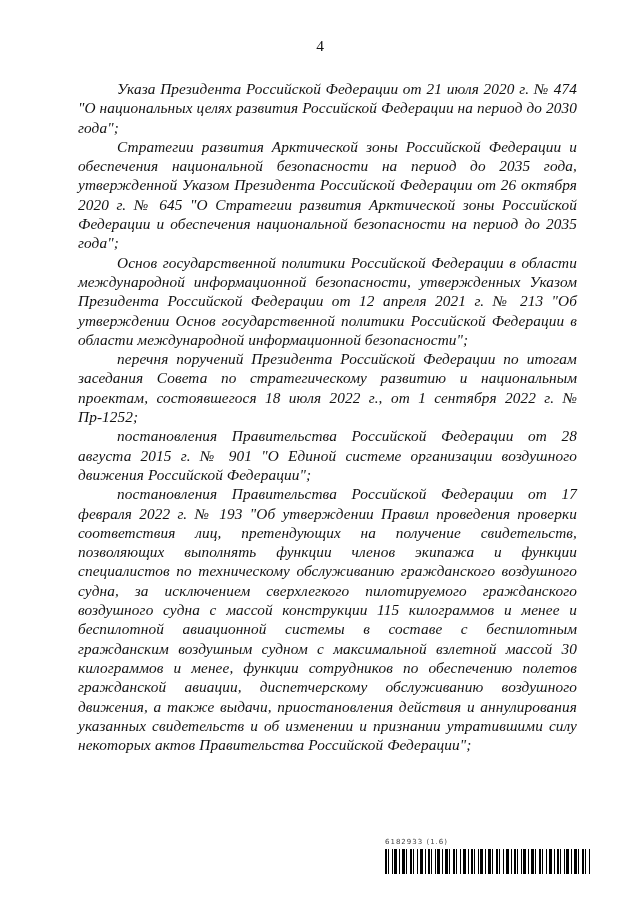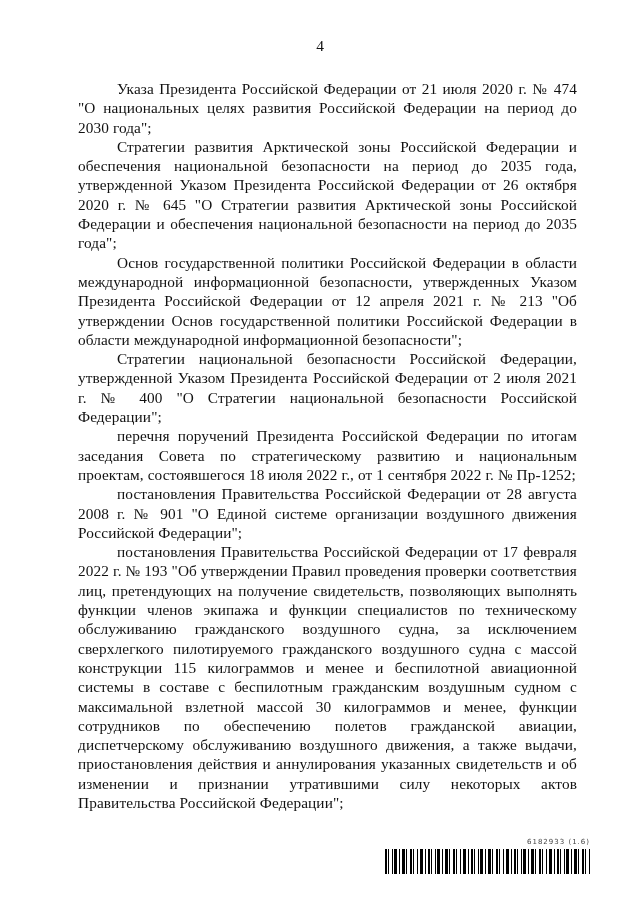--- a/index.html
+++ b/index.html
@@ -34,27 +34,28 @@
     text-align: justify;
     text-justify: inter-word;
     font-size: 15.3px;
     line-height: 19.3px;
     letter-spacing: 0.1px;
   }
   .body-text p {
     margin: 0;
     padding: 0;
     text-indent: 39px;
+    font-style: italic;
   }
   .barcode {
     position: absolute;
     left: 385px;
     top: 838px;
     width: 205px;
-    text-align: right;
+    text-align: left;
   }
   .barcode-label {
     display: block;
     font-family: "DejaVu Sans", sans-serif;
     font-size: 7px;
     line-height: 9px;
     letter-spacing: 1px;
     color: #444444;
     white-space: nowrap;
   }
@@ -94,23 +95,22 @@
 <body>
 
 <div class="page">
 
   <div class="page-number">4</div>
 
   <div class="body-text">
     <p>Указа Президента Российской Федерации от 21 июля 2020 г. № 474 "О национальных целях развития Российской Федерации на период до 2030 года";</p>
     <p>Стратегии развития Арктической зоны Российской Федерации и обеспечения национальной безопасности на период до 2035 года, утвержденной Указом Президента Российской Федерации от 26 октября 2020 г. № 645 "О Стратегии развития Арктической зоны Российской Федерации и обеспечения национальной безопасности на период до 2035 года";</p>
     <p>Основ государственной политики Российской Федерации в области международной информационной безопасности, утвержденных Указом Президента Российской Федерации от 12 апреля 2021 г. № 213 "Об утверждении Основ государственной политики Российской Федерации в области международной информационной безопасности";</p>
-    <p>Стратегии национальной безопасности Российской Федерации, утвержденной Указом Президента Российской Федерации от 2 июля 2021 г. № 400 "О Стратегии национальной безопасности Российской Федерации";</p>
     <p>перечня поручений Президента Российской Федерации по итогам заседания Совета по стратегическому развитию и национальным проектам, состоявшегося 18 июля 2022 г., от 1 сентября 2022 г. № Пр-1252;</p>
-    <p>постановления Правительства Российской Федерации от 28 августа 2008 г. № 901 "О Единой системе организации воздушного движения Российской Федерации";</p>
+    <p>постановления Правительства Российской Федерации от 28 августа 2015 г. № 901 "О Единой системе организации воздушного движения Российской Федерации";</p>
     <p>постановления Правительства Российской Федерации от 17 февраля 2022 г. № 193 "Об утверждении Правил проведения проверки соответствия лиц, претендующих на получение свидетельств, позволяющих выполнять функции членов экипажа и функции специалистов по техническому обслуживанию гражданского воздушного судна, за исключением сверхлегкого пилотируемого гражданского воздушного судна с массой конструкции 115 килограммов и менее и беспилотной авиационной системы в составе с беспилотным гражданским воздушным судном с максимальной взлетной массой 30 килограммов и менее, функции сотрудников по обеспечению полетов гражданской авиации, диспетчерскому обслуживанию воздушного движения, а также выдачи, приостановления действия и аннулирования указанных свидетельств и об изменении и признании утратившими силу некоторых актов Правительства Российской Федерации";</p>
   </div>
 
   <div class="barcode">
     <span class="barcode-label">6182933 (1.6)</span>
     <div class="barcode-bars"></div>
   </div>
 
 </div>
 

